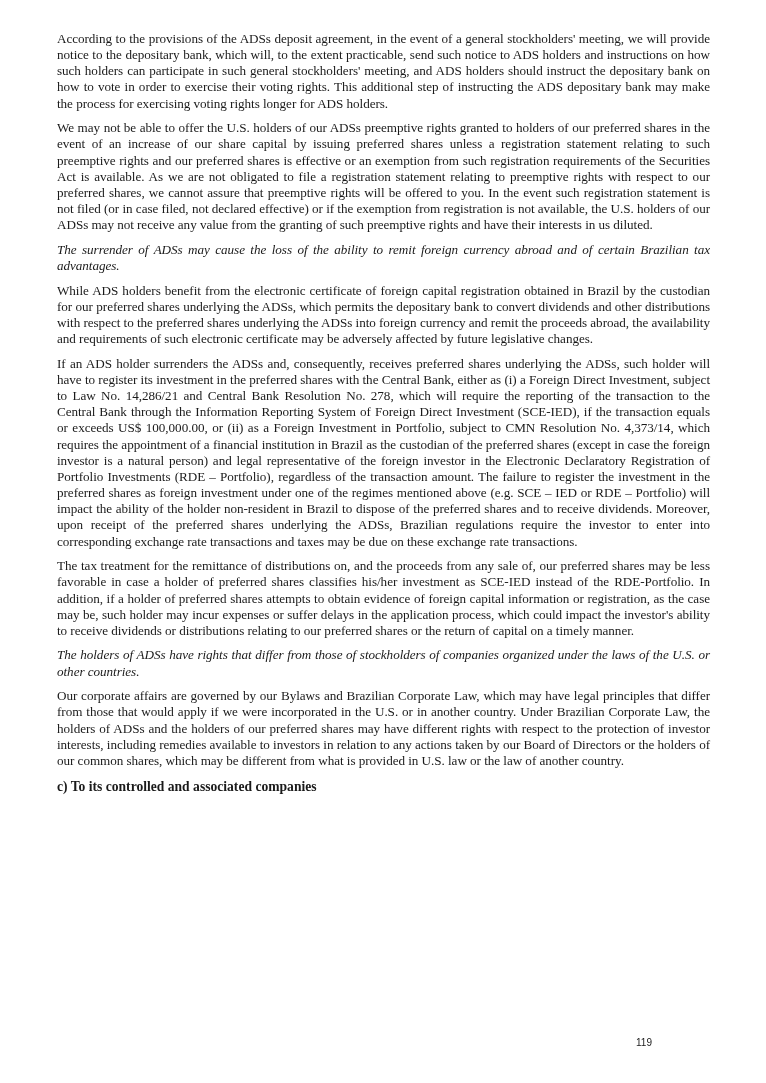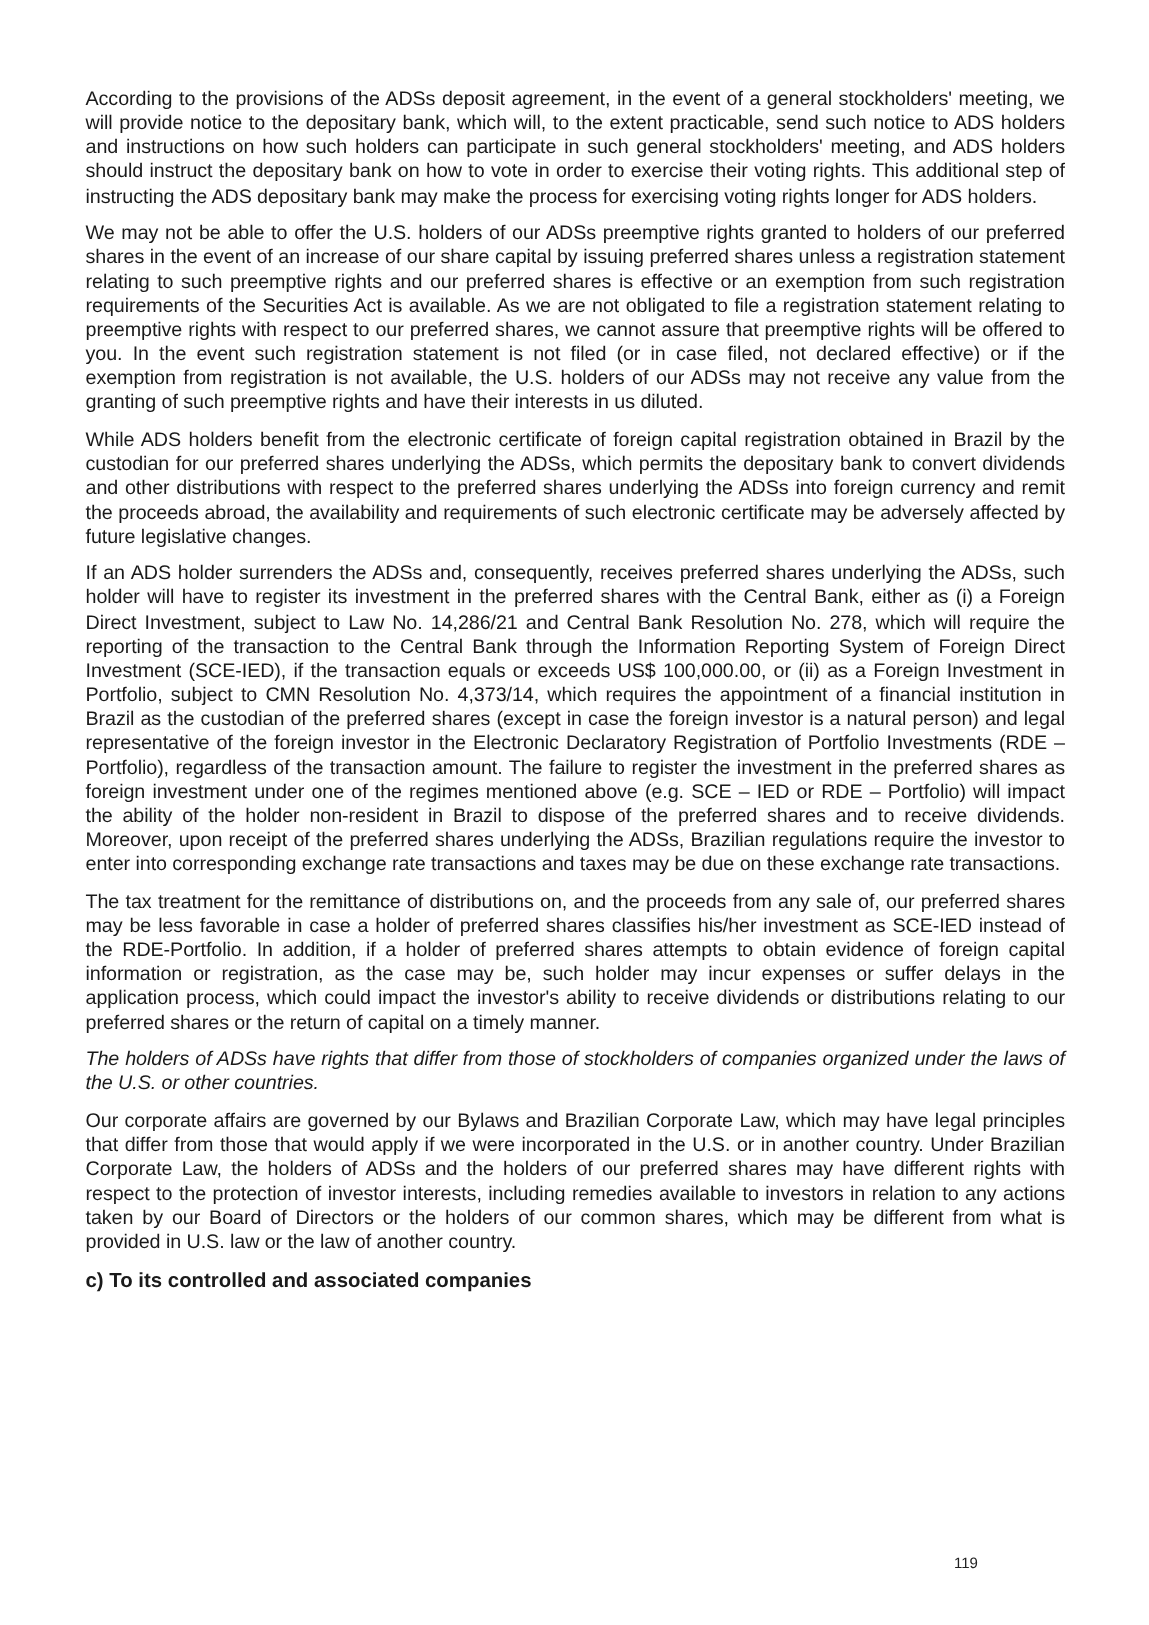--- a/index.html
+++ b/index.html
@@ -11,22 +11,23 @@
       width: 766px;
       height: 1083px;
       position: relative;
       overflow: hidden;
       font-family: "Liberation Sans", sans-serif;
       color: #1a1a1a;
     }
     .page {
       position: absolute;
       left: 57px;
-      top: 58px;
+      top: 31px;
       width: 653px;
+      font-family: Liberation Serif, serif;
     }
     .para {
       font-size: 13.15px;
       line-height: 16.15px;
       text-align: justify;
       margin: 0 0 8.5px 0;
       letter-spacing: -0.05px;
     }
     .heading-italic {
       font-style: italic;
@@ -49,20 +50,21 @@
       font-size: 10px;
       color: #222;
     }
   </style>
 </head>
 <body>
 
 <div class="page">
   <p class="para">According to the provisions of the ADSs deposit agreement, in the event of a general stockholders' meeting, we will provide notice to the depositary bank, which will, to the extent practicable, send such notice to ADS holders and instructions on how such holders can participate in such general stockholders' meeting, and ADS holders should instruct the depositary bank on how to vote in order to exercise their voting rights. This additional step of instructing the ADS depositary bank may make the process for exercising voting rights longer for ADS holders.</p>
   <p class="para">We may not be able to offer the U.S. holders of our ADSs preemptive rights granted to holders of our preferred shares in the event of an increase of our share capital by issuing preferred shares unless a registration statement relating to such preemptive rights and our preferred shares is effective or an exemption from such registration requirements of the Securities Act is available. As we are not obligated to file a registration statement relating to preemptive rights with respect to our preferred shares, we cannot assure that preemptive rights will be offered to you. In the event such registration statement is not filed (or in case filed, not declared effective) or if the exemption from registration is not available, the U.S. holders of our ADSs may not receive any value from the granting of such preemptive rights and have their interests in us diluted.</p>
+  <p class="heading-italic">The surrender of ADSs may cause the loss of the ability to remit foreign currency abroad and of certain Brazilian tax advantages.</p>
   <p class="para">While ADS holders benefit from the electronic certificate of foreign capital registration obtained in Brazil by the custodian for our preferred shares underlying the ADSs, which permits the depositary bank to convert dividends and other distributions with respect to the preferred shares underlying the ADSs into foreign currency and remit the proceeds abroad, the availability and requirements of such electronic certificate may be adversely affected by future legislative changes.</p>
   <p class="para">If an ADS holder surrenders the ADSs and, consequently, receives preferred shares underlying the ADSs, such holder will have to register its investment in the preferred shares with the Central Bank, either as (i) a Foreign Direct Investment, subject to Law No. 14,286/21 and Central Bank Resolution No. 278,  which will require the reporting of the transaction to the Central Bank through the Information Reporting System of Foreign Direct Investment (SCE-IED), if the transaction equals or exceeds US$ 100,000.00, or (ii) as a Foreign Investment in Portfolio, subject to CMN Resolution No. 4,373/14, which requires the appointment of a financial institution in Brazil as the custodian of the preferred shares (except in case the foreign investor is a natural person) and legal representative of the foreign investor in the Electronic Declaratory Registration of Portfolio Investments (RDE – Portfolio), regardless of the transaction amount. The failure to register the investment in the preferred shares as foreign investment under one of the regimes mentioned above (e.g. SCE – IED or RDE – Portfolio) will impact the ability of the holder non-resident in Brazil to dispose of the preferred shares and to receive dividends. Moreover, upon receipt of the preferred shares underlying the ADSs, Brazilian regulations require the investor to enter into corresponding exchange rate transactions and taxes may be due on these exchange rate transactions.</p>
   <p class="para">The tax treatment for the remittance of distributions on, and the proceeds from any sale of, our preferred shares may be less favorable in case a holder of preferred shares classifies his/her investment as SCE-IED instead of the RDE-Portfolio. In addition, if a holder of preferred shares attempts to obtain evidence of foreign capital information or registration, as the case may be, such holder may incur expenses or suffer delays in the application process, which could impact the investor's ability to receive dividends or distributions relating to our preferred shares or the return of capital on a timely manner.</p>
   <p class="heading-italic">The holders of ADSs have rights that differ from those of stockholders of companies organized under the laws of the U.S. or other countries.</p>
   <p class="para">Our corporate affairs are governed by our Bylaws and Brazilian Corporate Law, which may have legal principles that differ from those that would apply if we were incorporated in the U.S. or in another country. Under Brazilian Corporate Law, the holders of ADSs and the holders of our preferred shares may have different rights with respect to the protection of investor interests, including remedies available to investors in relation to any actions taken by our Board of Directors or the holders of our common shares, which may be different from what is provided in U.S. law or the law of another country.</p>
   <p class="section-heading">c) To its controlled and associated companies</p>
 </div>
 
 <div class="page-number">119</div>
 

